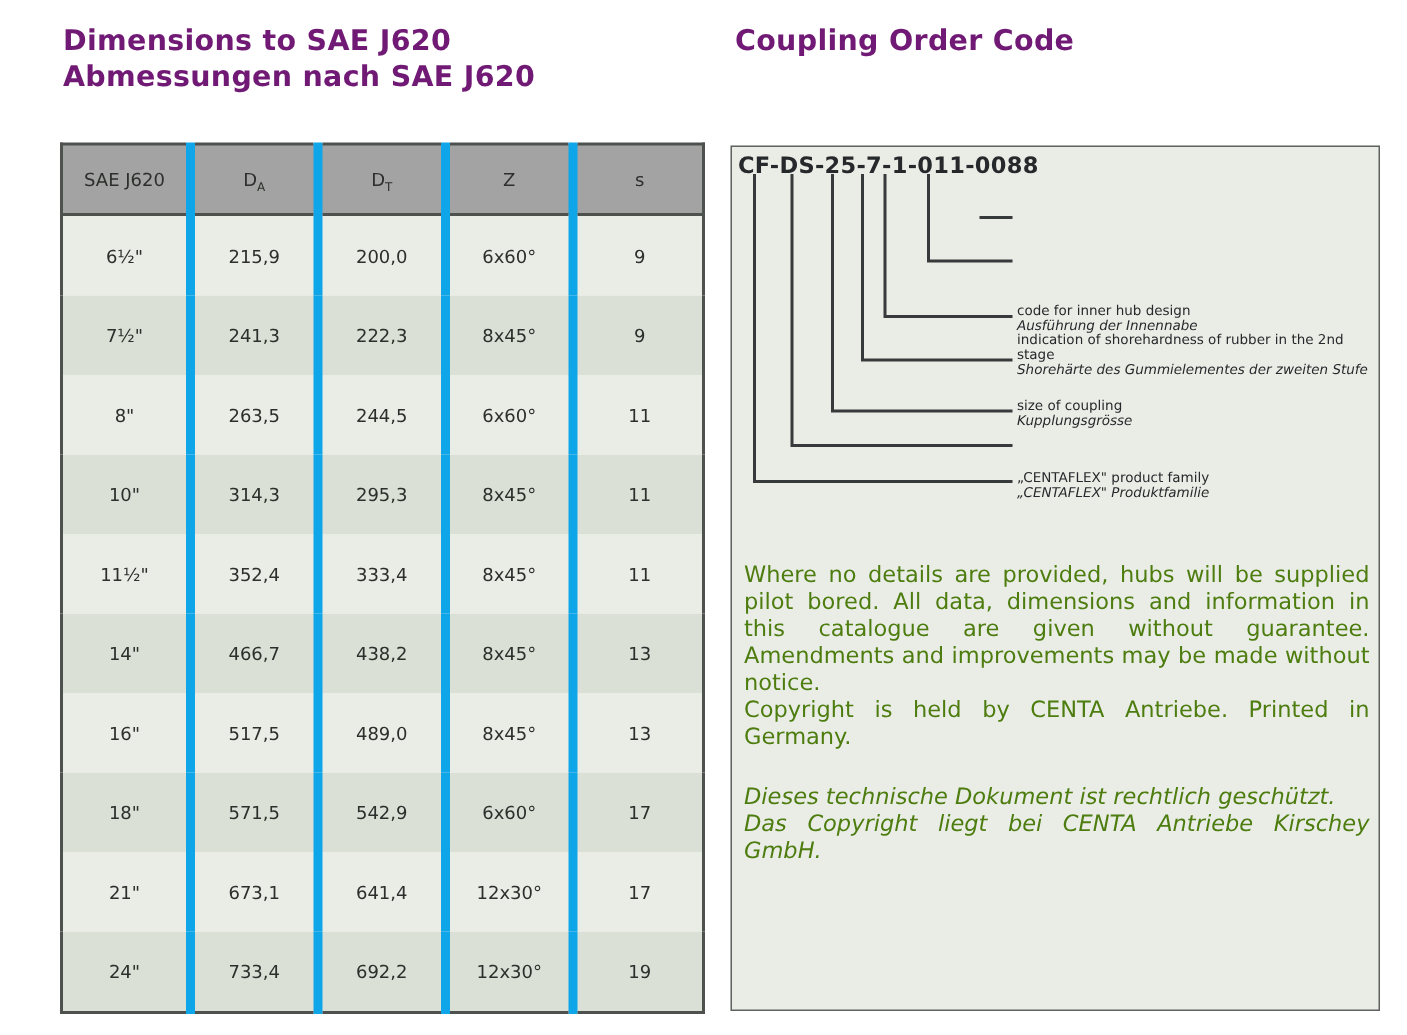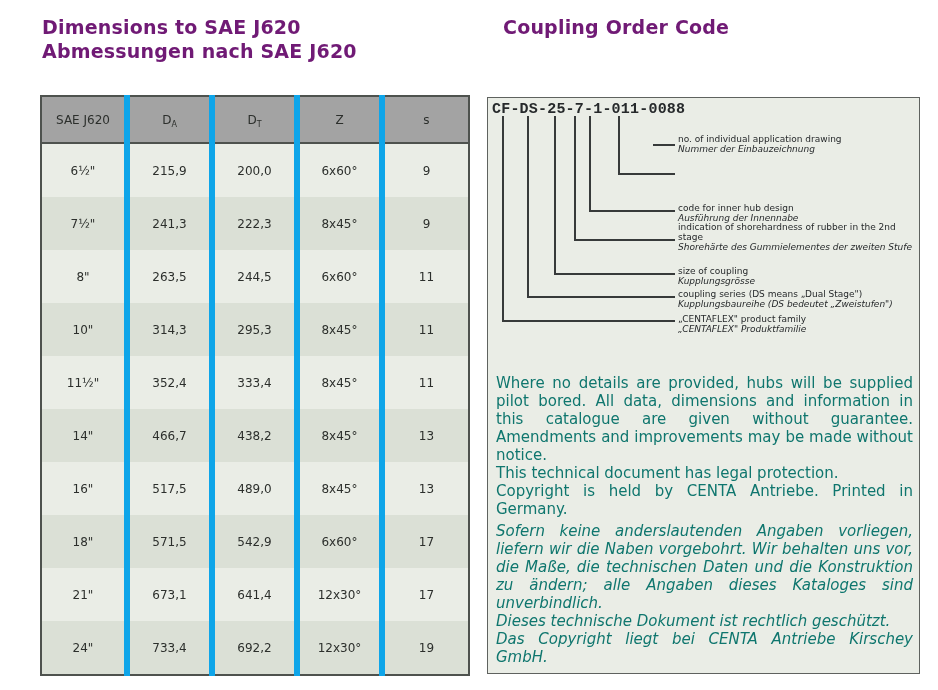--- a/index.html
+++ b/index.html
@@ -8,21 +8,21 @@
     background:#ffffff;
     font-family:"DejaVu Sans","Liberation Sans",sans-serif;
     color:#2b2e2c;
   }
   .title{
     position:absolute;top:15px;
     font-size:19px;font-weight:bold;line-height:24px;color:#701a75;
     letter-spacing:.2px;
   }
   .left-title{left:42px;}
-  .right-title{left:490px;margin-left:13px;}
+  .right-title{left:490px;}
 
   
   table.dim-table{
     position:absolute;left:40px;top:95px;width:428px;
     border-collapse:collapse;table-layout:fixed;
     border:2px solid #4e524e;
     font-size:12px;color:#2c2f2c;
   }
   .dim-table th,.dim-table td{
     text-align:center;vertical-align:middle;
@@ -38,31 +38,30 @@
 
   
   .panel{
     position:absolute;left:487px;top:97px;width:433px;height:577px;
     background:#eaede6;border:1px solid #5f625f;box-sizing:border-box;
   }
   .order-code{
     position:absolute;left:4px;top:3px;
     font-size:15px;font-weight:bold;color:#26292b;letter-spacing:.2px;
     white-space:nowrap;
-    font-family:Liberation Mono, monospace;
   }
   .connectors{position:absolute;left:0;top:0;}
   .legend-item{
     position:absolute;left:190px;width:237px;
     font-size:9px;line-height:10px;color:#26292b;
   }
   .legend-item .de{font-style:italic;}
   .notice{
     position:absolute;left:8px;width:417px;
-    font-size:15px;line-height:18px;text-align:justify;color:#0f766e;
+    font-size:15px;line-height:18px;text-align:justify;color:#4d7c0f;
   }
   .notice p{margin:0;}
   .notice-de{font-style:italic;}
 </style>
 </head>
 <body>
 
 <div class="page">
 
   <header class="title left-title">
@@ -173,51 +172,41 @@
         <path d="M165,47 H187"></path>
         <path d="M131,18 V76 H187"></path>
         <path d="M102,18 V113 H187"></path>
         <path d="M87,18 V142 H187"></path>
         <path d="M67,18 V176 H187"></path>
         <path d="M40,18 V199 H187"></path>
         <path d="M15,18 V223 H187"></path>
       </g>
     </svg>
 
-    <div class="legend-item" style="top:36px">
-      <div class="en">no. of individual application drawing</div>
-      <div class="de">Nummer der Einbauzeichnung</div>
-    </div>
     <div class="legend-item" style="top:105px">
       <div class="en">code for inner hub design</div>
       <div class="de">Ausführung der Innennabe</div>
     </div>
     <div class="legend-item" style="top:124px">
       <div class="en">indication of shorehardness of rubber in the 2nd stage</div>
       <div class="de">Shorehärte des Gummielementes der zweiten Stufe</div>
     </div>
     <div class="legend-item" style="top:168px">
       <div class="en">size of coupling</div>
       <div class="de">Kupplungsgrösse</div>
     </div>
-    <div class="legend-item" style="top:191px">
-      <div class="en">coupling series (DS means „Dual Stage")</div>
-      <div class="de">Kupplungsbaureihe (DS bedeutet „Zweistufen")</div>
-    </div>
     <div class="legend-item" style="top:216px">
       <div class="en">„CENTAFLEX" product family</div>
       <div class="de">„CENTAFLEX" Produktfamilie</div>
     </div>
 
     <div class="notice notice-en" style="top:276px">
       <p>Where no details are provided, hubs will be supplied pilot bored. All data, dimensions and information in this catalogue are given without guarantee. Amendments and improvements may be made without notice.</p>
-      <p>This technical document has legal protection.</p>
       <p>Copyright is held by CENTA Antriebe. Printed in Germany.</p>
     </div>
 
     <div class="notice notice-de" style="top:424px">
-      <p>Sofern keine anderslautenden Angaben vorliegen, liefern wir die Naben vorgebohrt. Wir behalten uns vor, die Maße, die technischen Daten und die Konstruktion zu ändern; alle Angaben dieses Kataloges sind unverbindlich.</p>
       <p>Dieses technische Dokument ist rechtlich geschützt.</p>
       <p>Das Copyright liegt bei CENTA Antriebe Kirschey GmbH.</p>
     </div>
   </section>
 
 </div>
 
 </body></html>

